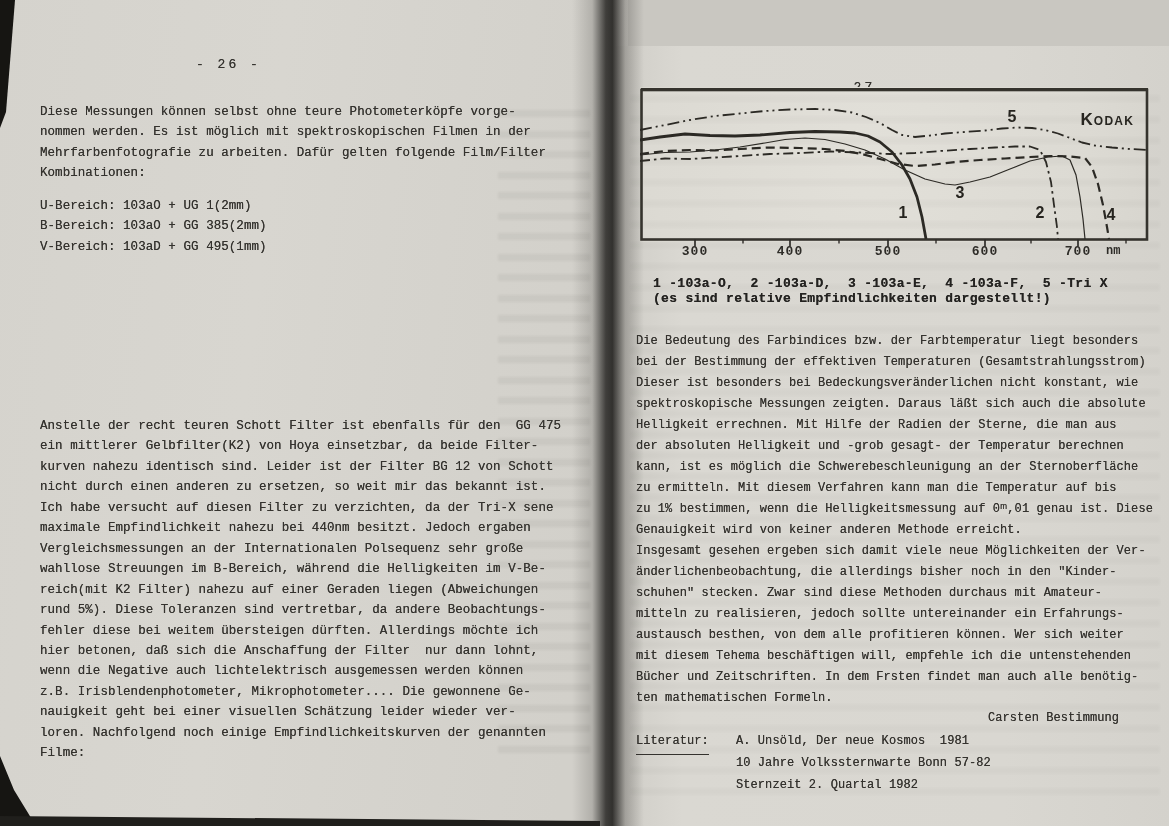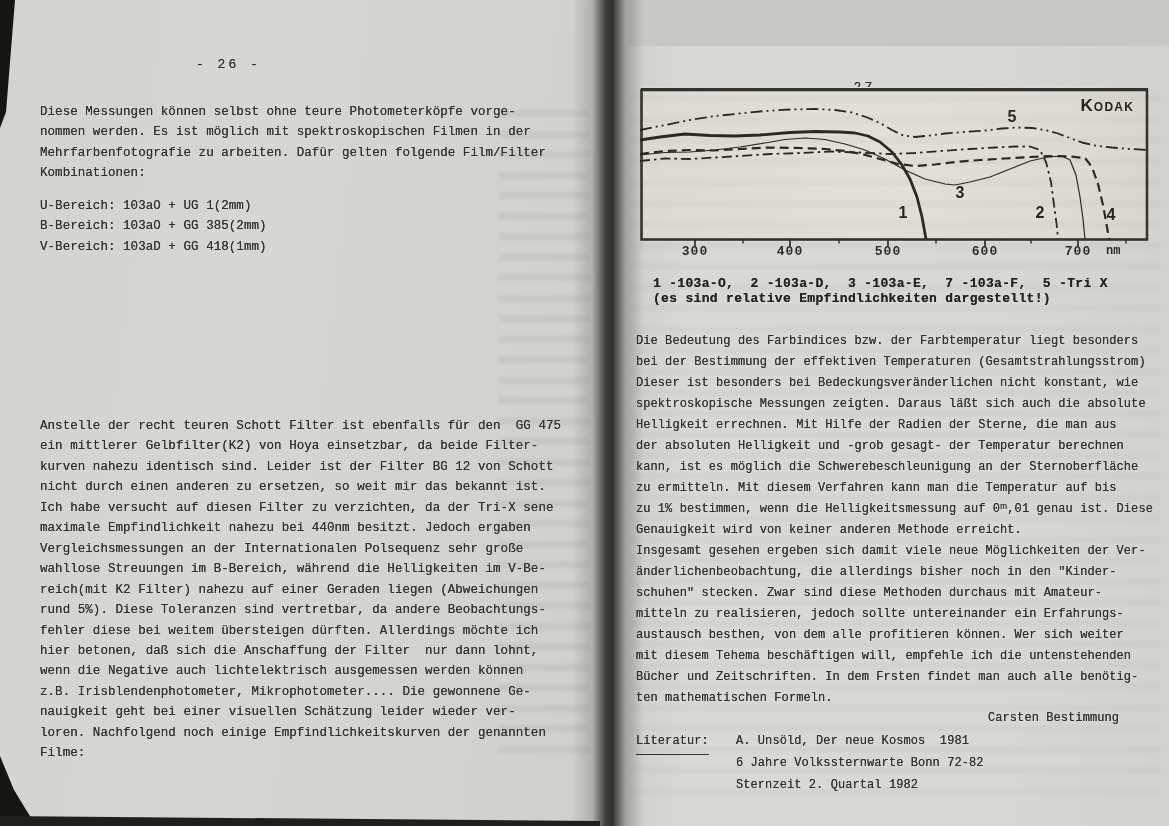--- a/index.html
+++ b/index.html
@@ -21,21 +21,21 @@
   #chart-box{position:absolute;left:0;top:0;width:510px;height:155px;
              background:radial-gradient(circle at 45% 45%,#e2e0d9 0%,#dcdad3 75%,#d7d5ce 100%);}
   #curves-svg{position:absolute;left:0;top:0;}
   .tick-label{position:absolute;top:157px;transform:translateX(-50%);font-size:13px;
               letter-spacing:1px;color:#2e2c28;font-weight:bold;
               font-family:"Liberation Mono","DejaVu Sans Mono",monospace;}
   .axis-unit{position:absolute;top:157px;font-size:12px;font-weight:bold;color:#2e2c28;
              font-family:"Liberation Mono","DejaVu Sans Mono",monospace;}
   .curve-label{position:absolute;font-family:"Liberation Sans",sans-serif;font-weight:bold;
                font-size:16px;color:#26241f;transform:translate(-50%,-50%);}
-  #kodak-logo{position:absolute;right:16px;top:9px;font-family:"Liberation Sans",sans-serif;
+  #kodak-logo{position:absolute;right:16px;top:23px;font-family:"Liberation Sans",sans-serif;
               font-weight:bold;font-size:17px;font-variant:small-caps;letter-spacing:1.2px;color:#26241f;}
 
   
   .gutter{position:absolute;top:0;bottom:0;left:572px;width:72px;pointer-events:none;
           background:linear-gradient(90deg,rgba(30,29,26,0) 0%,rgba(30,29,26,0.18) 28%,
           rgba(22,21,19,0.78) 47%,rgba(22,21,19,0.85) 56%,rgba(40,38,35,0.28) 74%,rgba(30,29,26,0) 100%);}
   .edge{position:absolute;background:#161512;}
   #edge-topleft{left:0;top:0;width:18px;height:132px;clip-path:polygon(0 0,15px 0,6px 112px,0 128px);}
   #edge-bottomleft{left:0;bottom:0;width:36px;height:76px;clip-path:polygon(0 6px,14px 40px,36px 76px,0 76px);}
   #edge-bottom{left:0;top:814px;width:600px;height:12px;background:#201f1c;
@@ -52,21 +52,21 @@
 <div id="scan">
 
   <div id="left-page" class="page">
     <div class="typed pagenum" style="left:196px;top:57px;">- 26 -</div>
     <div class="typed typed-left" style="left:40px;top:102px;">Diese Messungen können selbst ohne teure Photometerköpfe vorge-
 nommen werden. Es ist möglich mit spektroskopischen Filmen in der
 Mehrfarbenfotografie zu arbeiten. Dafür gelten folgende Film/Filter
 Kombinationen:</div>
     <div class="typed typed-left" style="left:40px;top:196px;">U-Bereich: 103aO + UG 1(2mm)
 B-Bereich: 103aO + GG 385(2mm)
-V-Bereich: 103aD + GG 418(1mm)</div>
+V-Bereich: 103aD + GG 495(1mm)</div>
     <div class="typed typed-left" style="left:40px;top:416px;">Anstelle der recht teuren Schott Filter ist ebenfalls für den  GG 475
 ein mittlerer Gelbfilter(K2) von Hoya einsetzbar, da beide Filter-
 kurven nahezu identisch sind. Leider ist der Filter BG 12 von Schott
 nicht durch einen anderen zu ersetzen, so weit mir das bekannt ist.
 Ich habe versucht auf diesen Filter zu verzichten, da der Tri-X sene
 maximale Empfindlichkeit nahezu bei 440nm besitzt. Jedoch ergaben
 Vergleichsmessungen an der Internationalen Polsequenz sehr große
 wahllose Streuungen im B-Bereich, während die Helligkeiten im V-Be-
 reich(mit K2 Filter) nahezu auf einer Geraden liegen (Abweichungen
 rund 5%). Diese Toleranzen sind vertretbar, da andere Beobachtungs-
@@ -111,21 +111,21 @@
       <div class="tick-label" style="left: 345px;">600</div>
       <div class="tick-label" style="left: 438px;">700</div>
       <div class="axis-unit" style="left: 466px; text-align: right;">nm</div>
       <div class="curve-label" style="left: 263px; top: 126px;">1</div>
       <div class="curve-label" style="left: 400px; top: 126px;">2</div>
       <div class="curve-label" style="left: 320px; top: 106px;">3</div>
       <div class="curve-label" style="left: 471px; top: 128px;">4</div>
       <div class="curve-label" style="left: 372px; top: 30px;">5</div>
     </div>
 
-  <div class="typed caption" style="left:653px;top:276px;">1 -103a-O,  2 -103a-D,  3 -103a-E,  7 -103a-F,  5 -Tri X
+  <div class="typed caption" style="left:653px;top:276px;">1 -103a-O,  2 -103a-D,  3 -103a-E,  4 -103a-F,  5 -Tri X
 (es sind relative Empfindlichkeiten dargestellt!)</div>
   <div class="typed typed-right" style="left:636px;top:331px;">Die Bedeutung des Farbindices bzw. der Farbtemperatur liegt besonders
 bei der Bestimmung der effektiven Temperaturen (Gesamtstrahlungsstrom)
 Dieser ist besonders bei Bedeckungsveränderlichen nicht konstant, wie
 spektroskopische Messungen zeigten. Daraus läßt sich auch die absolute
 Helligkeit errechnen. Mit Hilfe der Radien der Sterne, die man aus
 der absoluten Helligkeit und -grob gesagt- der Temperatur berechnen
 kann, ist es möglich die Schwerebeschleunigung an der Sternoberfläche
 zu ermitteln. Mit diesem Verfahren kann man die Temperatur auf bis
 zu 1% bestimmen, wenn die Helligkeitsmessung auf 0ᵐ,01 genau ist. Diese
@@ -134,21 +134,21 @@
 änderlichenbeobachtung, die allerdings bisher noch in den "Kinder-
 schuhen" stecken. Zwar sind diese Methoden durchaus mit Amateur-
 mitteln zu realisieren, jedoch sollte untereinander ein Erfahrungs-
 austausch besthen, von dem alle profitieren können. Wer sich weiter
 mit diesem Tehema beschäftigen will, empfehle ich die untenstehenden
 Bücher und Zeitschriften. In dem Frsten findet man auch alle benötig-
 ten mathematischen Formeln.</div>
   <div class="typed typed-right" style="left:988px;top:708px;">Carsten Bestimmung</div>
   <div class="typed typed-right underlined" style="left:636px;top:731px;">Literatur:</div>
   <div class="typed typed-right" style="left:736px;top:731px;line-height:21.8px;">A. Unsöld, Der neue Kosmos  1981
-6 Jahre Volkssternwarte Bonn 72-82
+10 Jahre Volkssternwarte Bonn 57-82
 Sternzeit 2. Quartal 1982</div>
 
   <div class="smudge" id="smudge-left"></div>
   <div class="smudge" id="smudge-right"></div>
   <div class="gutter"></div>
   <div class="edge" id="edge-topleft"></div>
   <div class="edge" id="edge-bottomleft"></div>
   <div id="edge-bottom" class="edge"></div>
 </div>
 

